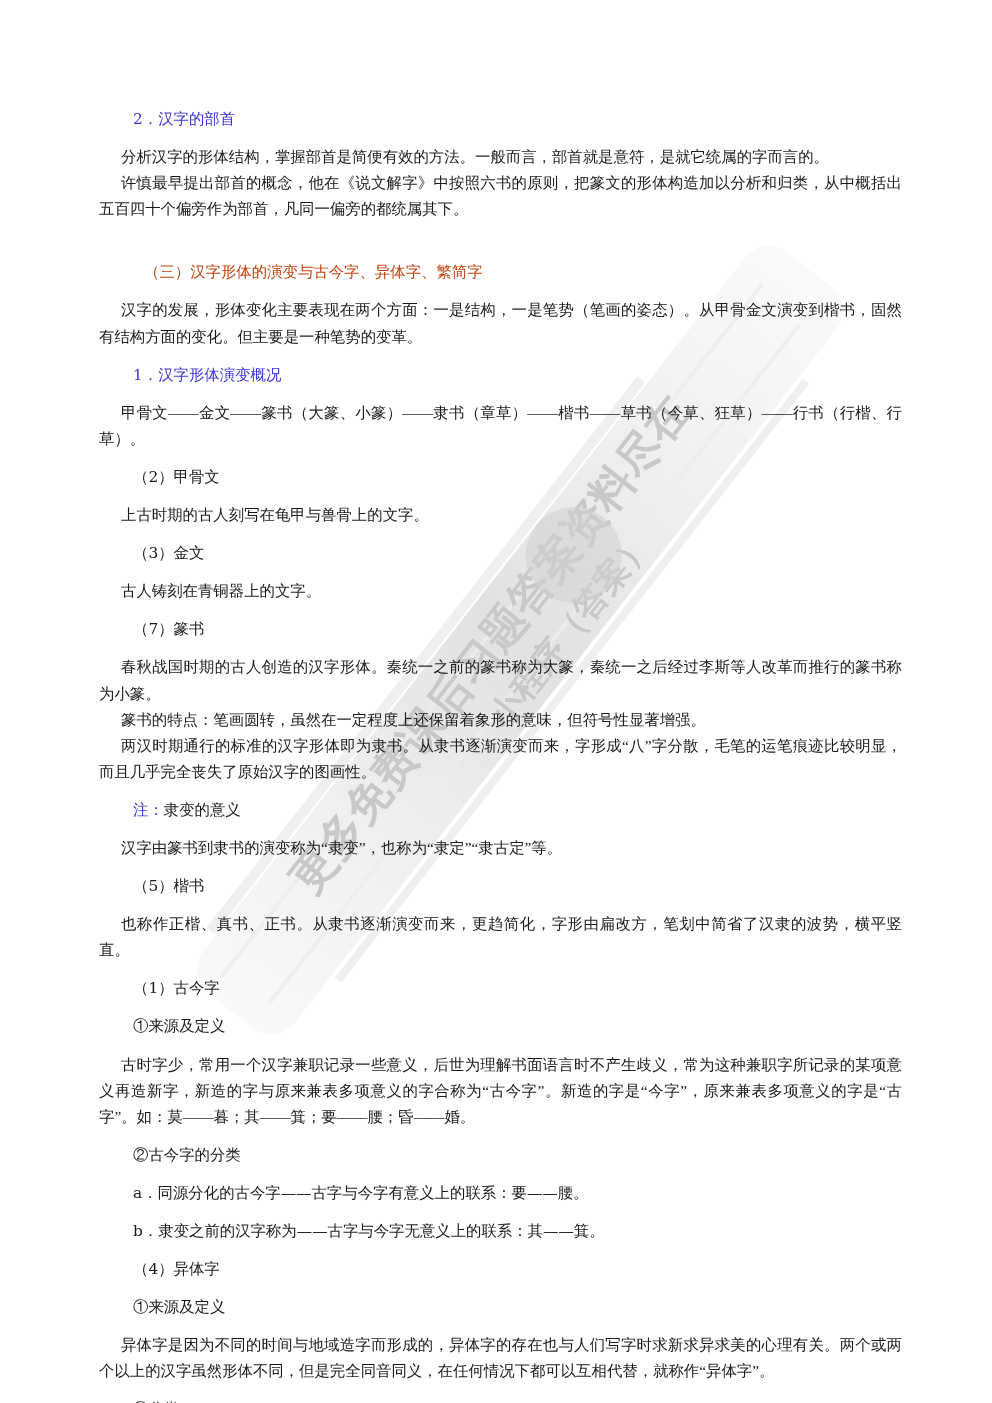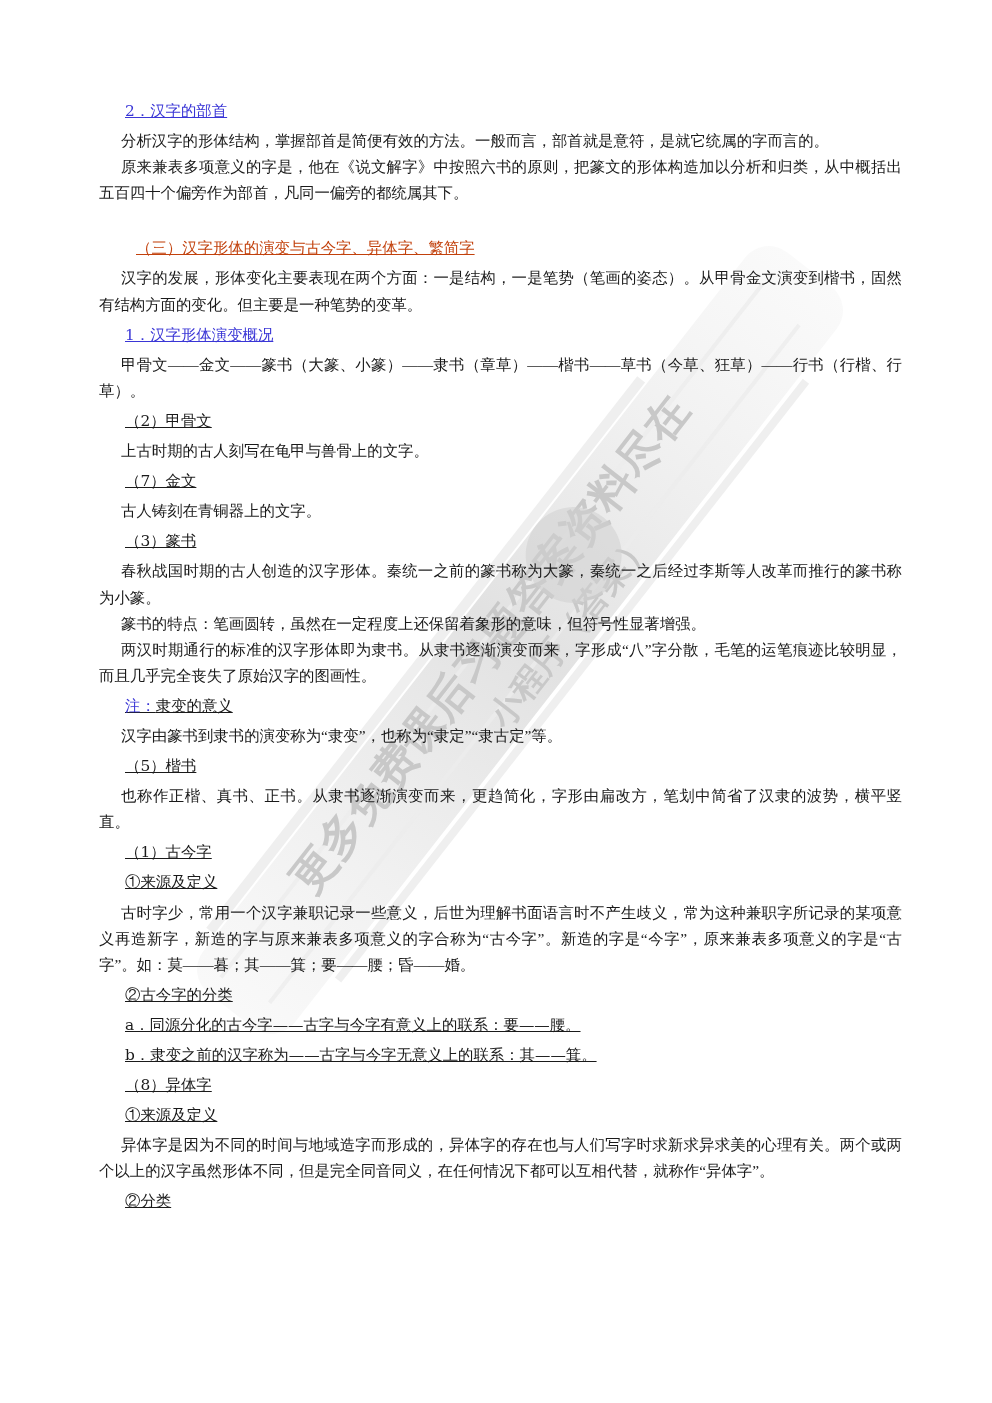--- a/index.html
+++ b/index.html
@@ -6,21 +6,21 @@
   body {
     width: 992px; height: 1403px; position: relative; overflow: hidden;
     font-family: "DejaVu Serif", "Liberation Serif", serif;
     color: #1a1a1a;
   }
   .page { position: absolute; left: 0; top: 0; width: 992px; height: 1403px; }
   .content {
     position: absolute; left: 99px; top: 94px; width: 803px;
     font-size: 15.4px; line-height: 26.1px; z-index: 2;
   }
-  .line { display: block; white-space: normal; text-align: justify; margin: 4px; text-decoration: underline; }
+  .line { display: block; white-space: normal; text-align: justify; margin: 12px; }
   .p { text-indent: 22px; text-align: justify; margin: 0; font-family: Liberation Serif, serif; }
   .ind { padding-left: 22px; }
   .ind-sub { padding-left: 22px; }
   .blue { color: #3a36d6; }
   .h3 { padding-left: 33px; color: #c2410c; }
   .gap { height: 25px; }
   .watermark { position: absolute; left: 0; top: 0; width: 992px; height: 1403px; z-index: 1; pointer-events: none; }
   .wm-text { font-family: "DejaVu Sans", sans-serif; font-weight: bold; fill: #c8c8c8; }
 </style>
 </head>
@@ -45,53 +45,53 @@
       <text class="wm-text" x="-330" y="-6" font-size="44">更多免费课后习题答案资料尽在</text>
       <text class="wm-text" x="-80" y="44" font-size="34">小程序（答案）</text>
       <circle cx="100" cy="-10" r="48" fill="#cfcfcf" opacity="0.55"></circle>
     </g>
   </svg>
 
   <div class="content">
 
     <div class="line ind blue">2．汉字的部首</div>
     <p class="p">分析汉字的形体结构，掌握部首是简便有效的方法。一般而言，部首就是意符，是就它统属的字而言的。</p>
-    <p class="p">原来兼表多项意义的字是，他在《说文解字》中按照六书的原则，把篆文的形体构造加以分析和归类，从中概括出五百四十个偏旁作为部首，凡同一偏旁的都统属其下。</p>
+    <p class="p">许慎最早提出部首的概念，他在《说文解字》中按照六书的原则，把篆文的形体构造加以分析和归类，从中概括出五百四十个偏旁作为部首，凡同一偏旁的都统属其下。</p>
 
     <div class="gap"></div>
 
     <div class="line h3">（三）汉字形体的演变与古今字、异体字、繁简字</div>
     <p class="p">汉字的发展，形体变化主要表现在两个方面：一是结构，一是笔势（笔画的姿态）。从甲骨金文演变到楷书，固然有结构方面的变化。但主要是一种笔势的变革。</p>
     <div class="line ind blue">1．汉字形体演变概况</div>
     <p class="p">甲骨文——金文——篆书（大篆、小篆）——隶书（章草）——楷书——草书（今草、狂草）——行书（行楷、行草）。</p>
 
     <div class="line ind-sub">（2）甲骨文</div>
     <p class="p">上古时期的古人刻写在龟甲与兽骨上的文字。</p>
 
-    <div class="line ind-sub">（7）金文</div>
+    <div class="line ind-sub">（3）金文</div>
     <p class="p">古人铸刻在青铜器上的文字。</p>
 
-    <div class="line ind-sub">（3）篆书</div>
+    <div class="line ind-sub">（7）篆书</div>
     <p class="p">春秋战国时期的古人创造的汉字形体。秦统一之前的篆书称为大篆，秦统一之后经过李斯等人改革而推行的篆书称为小篆。</p>
     <p class="p">篆书的特点：笔画圆转，虽然在一定程度上还保留着象形的意味，但符号性显著增强。</p>
 
     <p class="p">两汉时期通行的标准的汉字形体即为隶书。从隶书逐渐演变而来，字形成“八”字分散，毛笔的运笔痕迹比较明显，而且几乎完全丧失了原始汉字的图画性。</p>
 
     <div class="line ind"><span class="blue">注：</span><span>隶变的意义</span></div>
     <p class="p">汉字由篆书到隶书的演变称为“隶变”，也称为“隶定”“隶古定”等。</p>
 
     <div class="line ind-sub">（5）楷书</div>
     <p class="p">也称作正楷、真书、正书。从隶书逐渐演变而来，更趋简化，字形由扁改方，笔划中简省了汉隶的波势，横平竖直。</p>
 
     <div class="line ind-sub">（1）古今字</div>
     <div class="line ind">①来源及定义</div>
     <p class="p">古时字少，常用一个汉字兼职记录一些意义，后世为理解书面语言时不产生歧义，常为这种兼职字所记录的某项意义再造新字，新造的字与原来兼表多项意义的字合称为“古今字”。新造的字是“今字”，原来兼表多项意义的字是“古字”。如：莫——暮；其——箕；要——腰；昏——婚。</p>
     <div class="line ind">②古今字的分类</div>
     <div class="line ind">a．同源分化的古今字——古字与今字有意义上的联系：要——腰。</div>
     <div class="line ind">b．隶变之前的汉字称为——古字与今字无意义上的联系：其——箕。</div>
 
-    <div class="line ind-sub">（8）异体字</div>
+    <div class="line ind-sub">（4）异体字</div>
     <div class="line ind">①来源及定义</div>
     <p class="p">异体字是因为不同的时间与地域造字而形成的，异体字的存在也与人们写字时求新求异求美的心理有关。两个或两个以上的汉字虽然形体不同，但是完全同音同义，在任何情况下都可以互相代替，就称作“异体字”。</p>
     <div class="line ind">②分类</div>
 
   </div>
 </div>
 
 </body></html>

